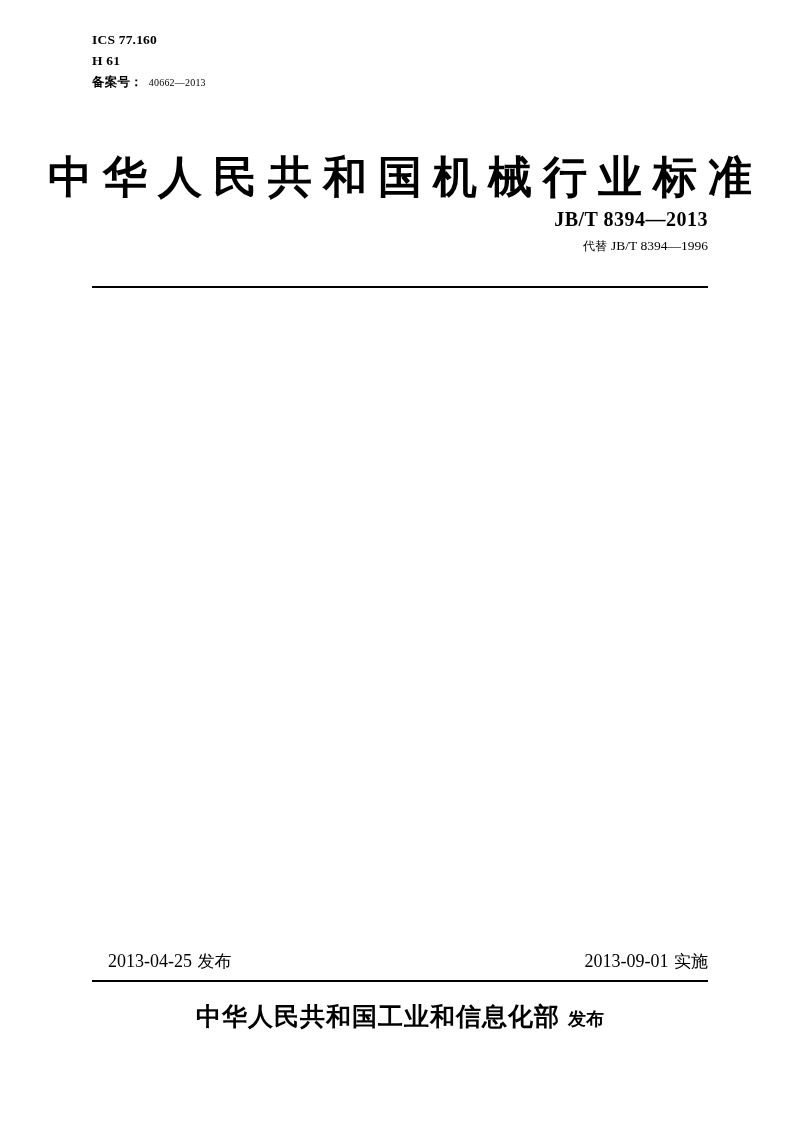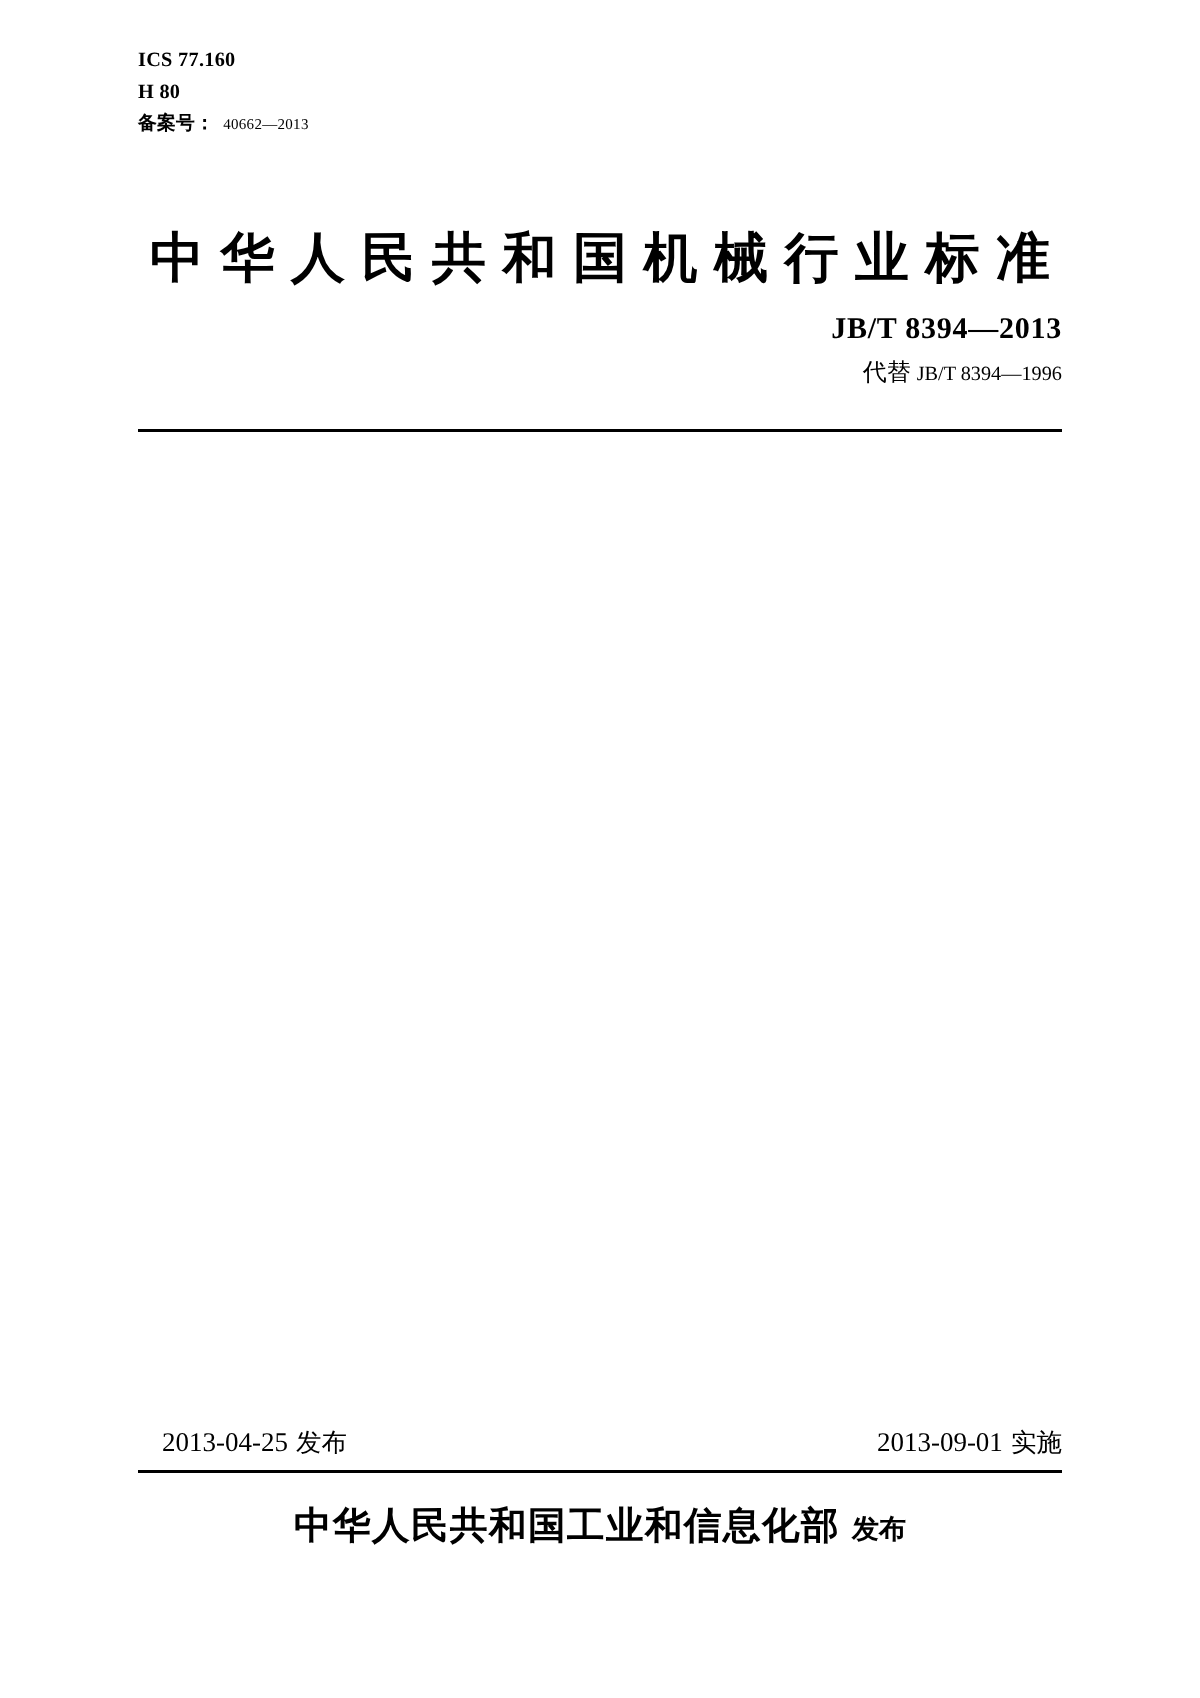--- a/index.html
+++ b/index.html
@@ -55,21 +55,21 @@
 
   
   .std-title {
     position: absolute;
     left: 0;
     right: 0;
     top: 148px;
     text-align: center;
     font-family: "DejaVu Sans", sans-serif;
     font-weight: bold;
-    font-size: 36px;
+    font-size: 44px;
     letter-spacing: 11px;
     padding-left: 11px;
     color: #000;
   }
 
   
   .std-number {
     position: absolute;
     right: 92px;
     top: 208px;
@@ -81,21 +81,21 @@
   }
   .std-replaces {
     position: absolute;
     right: 92px;
     top: 238px;
     text-align: right;
     font-size: 13px;
     font-family: "DejaVu Sans", sans-serif;
   }
   .std-replaces .rep-label {
-    font-size: 16px;
+    font-size: 12px;
   }
   .std-replaces .rep-num {
     font-family: "Liberation Serif", serif;
     font-size: 13.5px;
     margin-left: 4px;
   }
 
   
   .rule-top {
     position: absolute;
@@ -175,21 +175,21 @@
     letter-spacing: 0;
   }
 </style>
 </head>
 <body>
 
 <div class="page">
 
   <div class="codes">
     <div class="code-line">ICS 77.160</div>
-    <div class="code-line">H 80</div>
+    <div class="code-line">H 61</div>
     <div class="code-line record">
       <span>备案号：</span><span class="num">40662—2013</span>
     </div>
   </div>
 
 
   <div class="std-title">中华人民共和国机械行业标准</div>
 
   <div class="std-number">JB/T 8394—2013</div>
   <div class="std-replaces">

